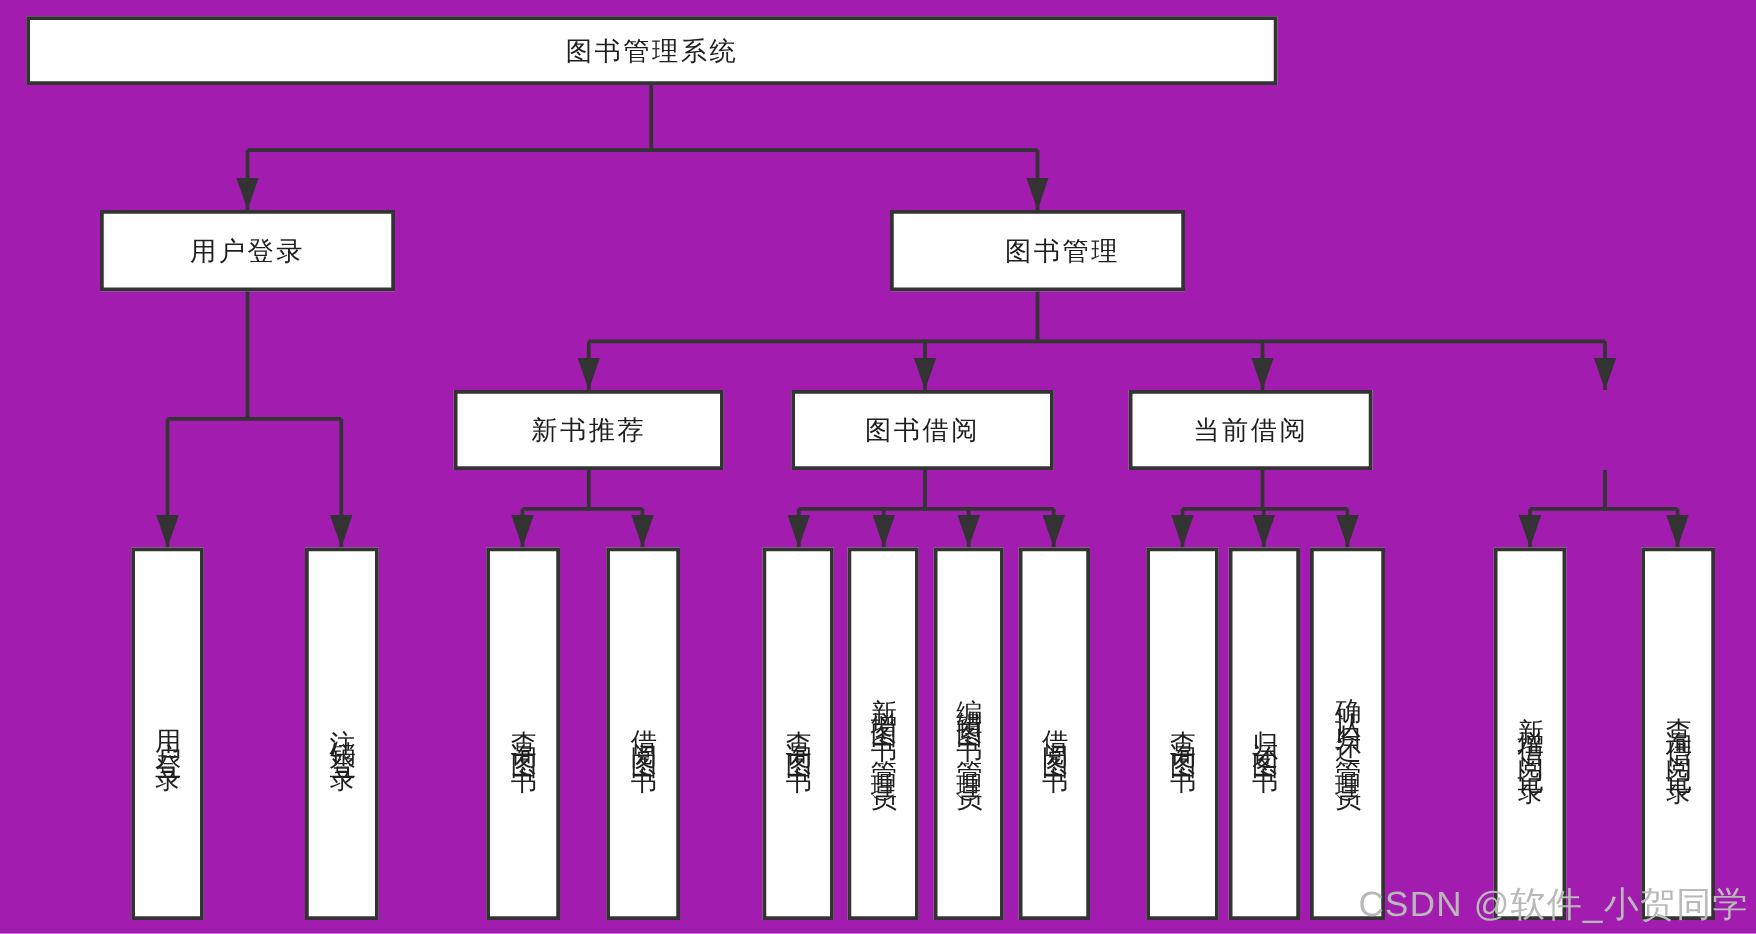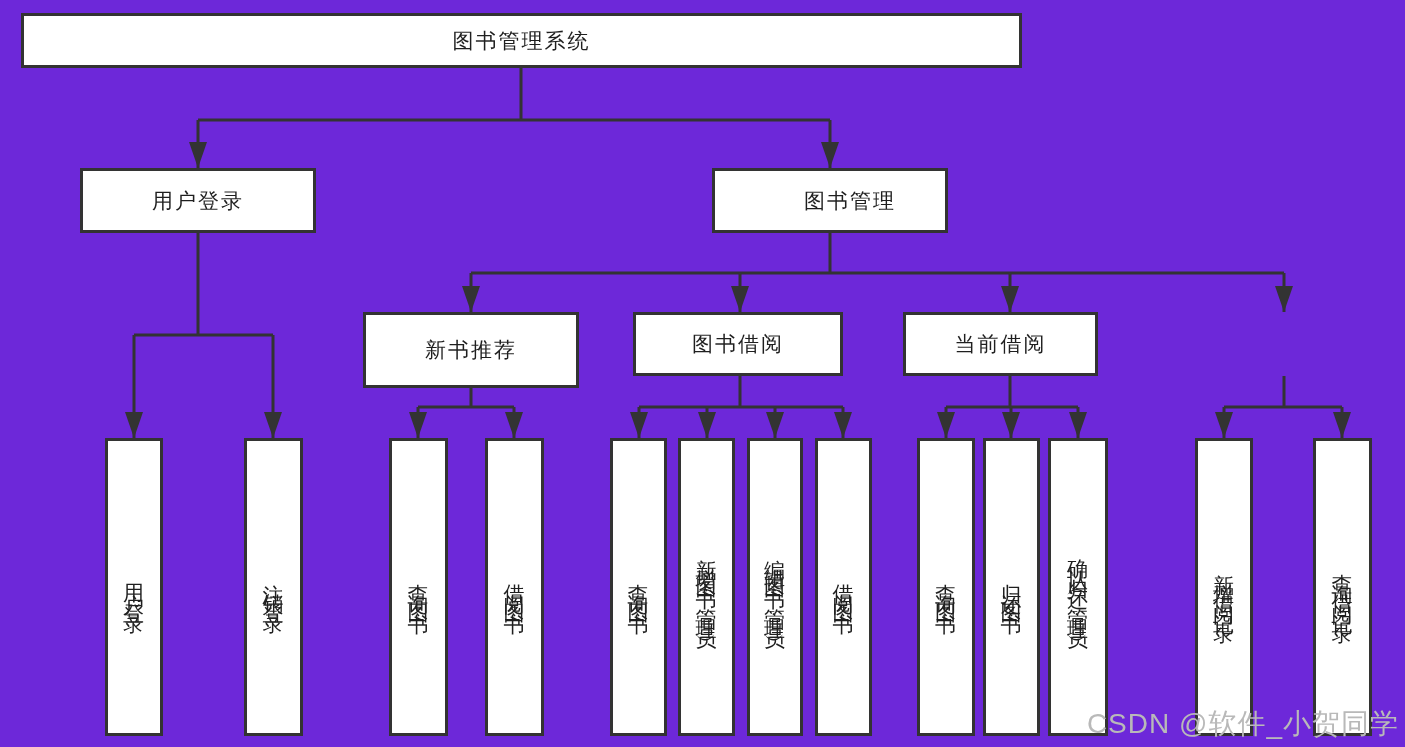--- a/index.html
+++ b/index.html
@@ -1,20 +1,20 @@
 <!DOCTYPE html>
 <html><head>
 <meta charset="utf-8">
 <style>
   html, body { margin: 0; padding: 0; background: #ffffff; }
   .canvas {
     position: relative;
     width: 1405px;
     height: 747px;
-    background: #6d28d9;
+    background: #a21caf;
     font-family: "Liberation Sans", "DejaVu Sans", sans-serif;
     overflow: hidden;
   }
   .connectors {
     position: absolute;
     left: 0; top: 0;
     width: 1405px; height: 747px;
     pointer-events: none;
   }
   .box {
@@ -99,21 +99,21 @@
     <span class="h-label">图书管理系统</span>
   </div>
 
   <div class="box" style="left:80px; top:168px; width:236px; height:65px;">
     <span class="h-label">用户登录</span>
   </div>
   <div class="box" style="left:712px; top:168px; width:236px; height:65px;padding-left:40px;">
     <span class="h-label">图书管理</span>
   </div>
 
-  <div class="box" style="left:363px; top:312px; width:216px; height:76px;justify-content:center;">
+  <div class="box" style="left:363px; top:312px; width:216px; height:64px;justify-content:center;">
     <span class="h-label">新书推荐</span>
   </div>
   <div class="box" style="left:633px; top:312px; width:210px; height:64px;">
     <span class="h-label">图书借阅</span>
   </div>
   <div class="box" style="left:903px; top:312px; width:195px; height:64px;">
     <span class="h-label">当前借阅</span>
   </div>
 
   <div class="box leaf" style="left:105px; top:438px; width:58px; height:298px;">

